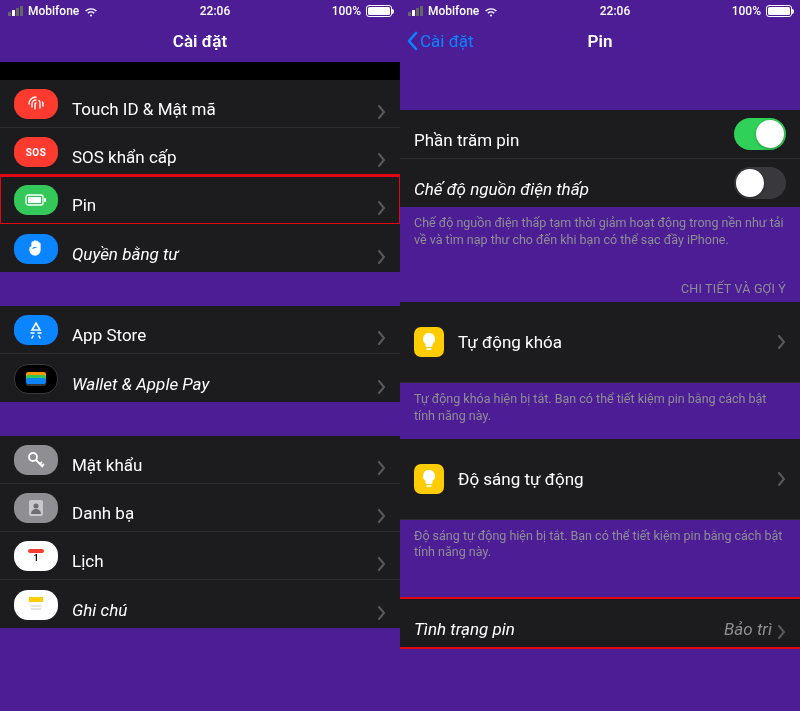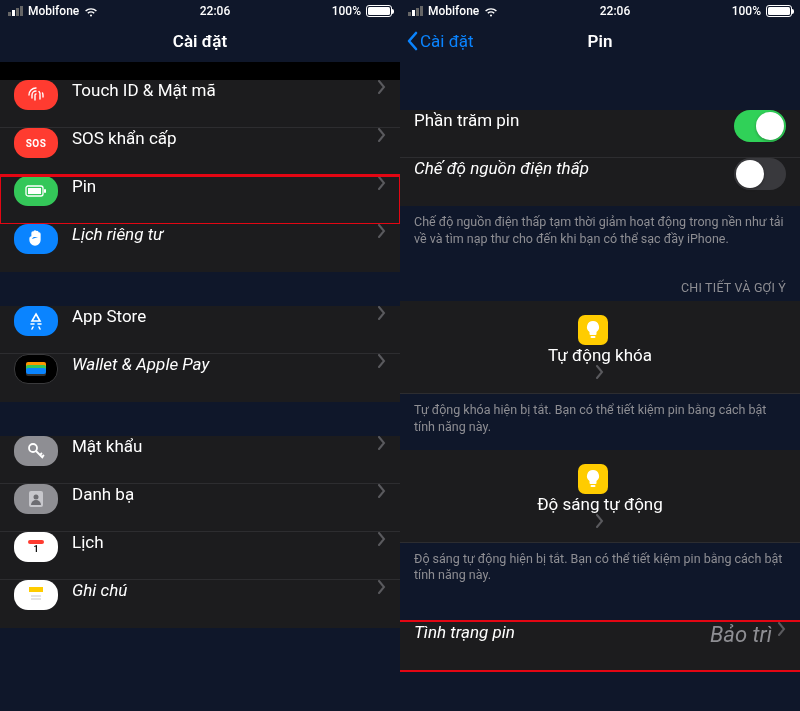--- a/index.html
+++ b/index.html
@@ -6,21 +6,21 @@
   body {
     background: #4a4a4a;
     font-family: -apple-system, BlinkMacSystemFont, "Segoe UI", Roboto, Helvetica, Arial, sans-serif;
     width: 800px;
     height: 711px;
     display: flex;
   }
   .screen {
     width: 400px;
     height: 711px;
-    background: #0f172a;
+    background: #4c1d95;
     color: #fff;
     overflow: hidden;
     position: relative;
   }
   .status-bar {
     height: 20px;
     padding: 2px 8px 0 8px;
     display: flex;
     justify-content: space-between;
     align-items: center;
@@ -66,40 +66,40 @@
     align-items:center;
     color:#0a84ff;
     font-size:17px;
   }
   .chevron-back {
     width:12px; height:20px; display:inline-block; margin-right:2px;
   }
   .section-gap { height: 18px; background:#000; }
   .row {
     display:flex;
-    align-items:flex-start;
+    align-items:flex-end;
     background:#1c1c1e;
-    padding: 0 14px;
+    padding: 8px 14px;
     min-height:48px;
     border-bottom:0.5px solid #2d2d30;
     position:relative;
   }
   .row:last-child { border-bottom:none; }
   .row-icon {
     width:44px; height:30px; border-radius:14px;
     display:flex; align-items:center; justify-content:center;
     margin-right:14px; flex-shrink:0;
   }
   .row-label {
     flex:1;
     font-size:17px;
     color:#fff;
   }
   .row-value {
-    font-size:22px;
+    font-size:17px;
     color:#8e8e93;
     margin-right:6px;
   }
   .chevron {
     width:8px; height:14px; flex-shrink:0;
   }
   .chevron svg { width:8px; height:14px; display:block;}
   .toggle {
     width:52px; height:32px; border-radius:16px; position:relative;
     flex-shrink:0;
@@ -123,23 +123,22 @@
     color:#8e8e93;
     padding: 18px 14px 6px 14px;
     text-transform:none;
     letter-spacing:0.2px;
     text-align:right;
   }
   .sugg-row {
     background:#1c1c1e;
     display:flex;
     align-items:center;
-    padding:14px 14px;
+    padding:25px 14px;
     border-bottom:0.5px solid #2d2d30;
-    flex-direction:column;
   }
   .sugg-icon {
     width:30px;height:30px;border-radius:7px;background:#ffcc00;
     display:flex;align-items:center;justify-content:center;margin-right:14px;flex-shrink:0;
   }
   .highlight-red {
     outline: 3px solid #e30613;
     outline-offset: -1px;
   }
   .group { background:#1c1c1e; }
@@ -219,21 +218,21 @@
               <path d="M1 1l5 6-5 6" stroke="#5a5a5e" stroke-width="2" fill="none" stroke-linecap="round"></path>
             </svg>
           </span>
         </div>
         <div class="row">
           <span class="row-icon" style="background: rgb(10, 132, 255);">
             <svg width="16" height="20" viewBox="0 0 16 20">
               <path d="M4 9V4a1 1 0 112 0v4M6 8V3a1 1 0 112 0v5M8 8V3.5a1 1 0 112 0V8M10 8V5a1 1 0 112 0v6a5 5 0 01-5 5H7a5 5 0 01-5-5v-2l1-1 1 2" stroke="#fff" stroke-width="1.3" fill="#fff" stroke-linejoin="round"></path>
             </svg>
           </span>
-          <span class="row-label">Lịch riêng tư</span>
+          <span class="row-label">Quyền bằng tư</span>
           <span class="chevron">
             <svg viewBox="0 0 8 14">
               <path d="M1 1l5 6-5 6" stroke="#5a5a5e" stroke-width="2" fill="none" stroke-linecap="round"></path>
             </svg>
           </span>
         </div>
       </div>
       <div style="height: 34px;"></div>
       <div class="group">
         <div class="row">

